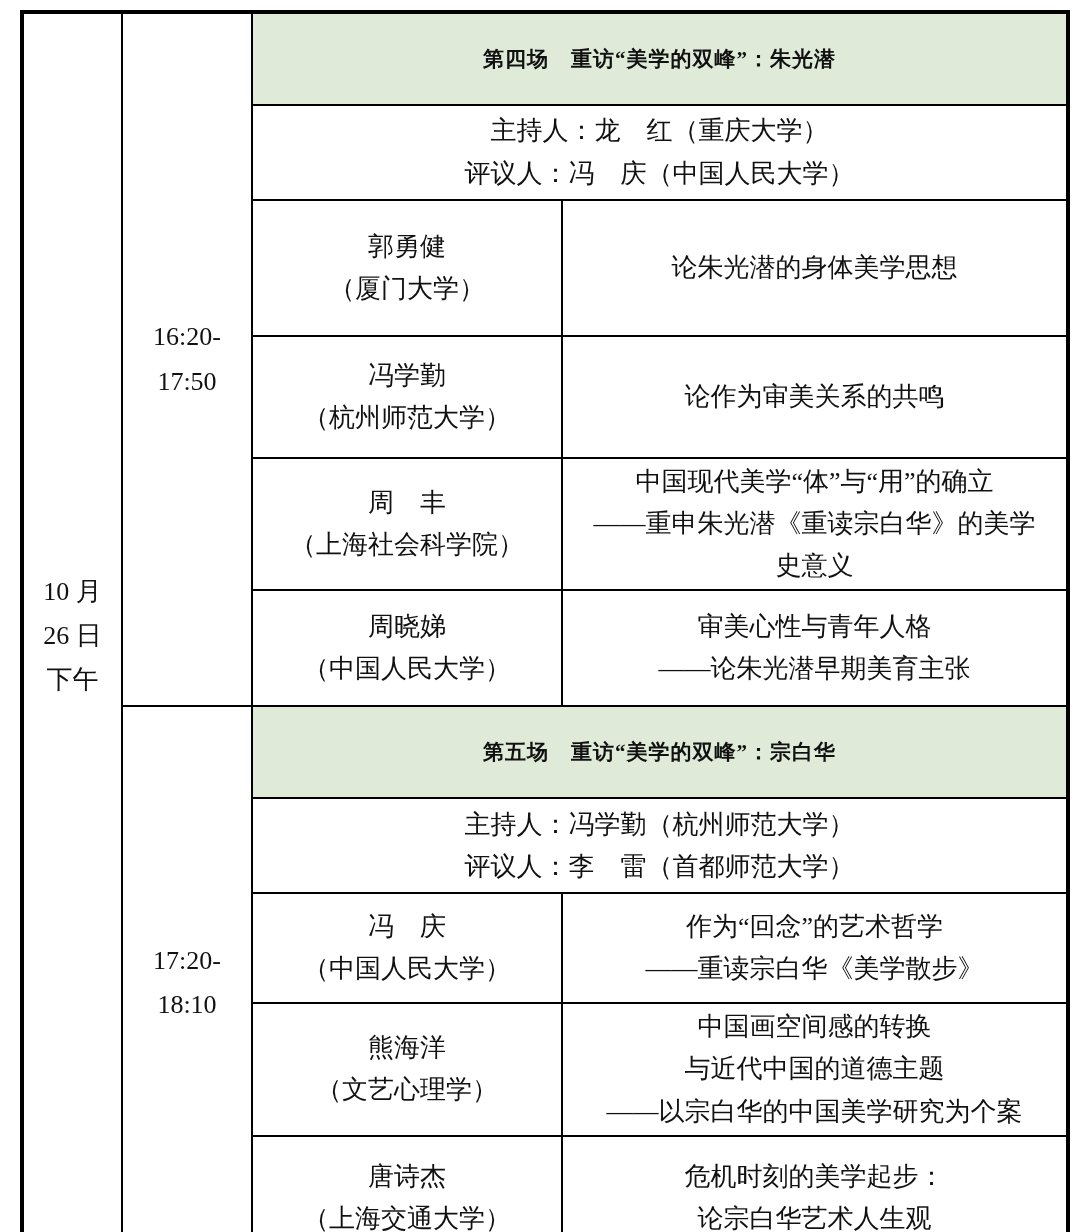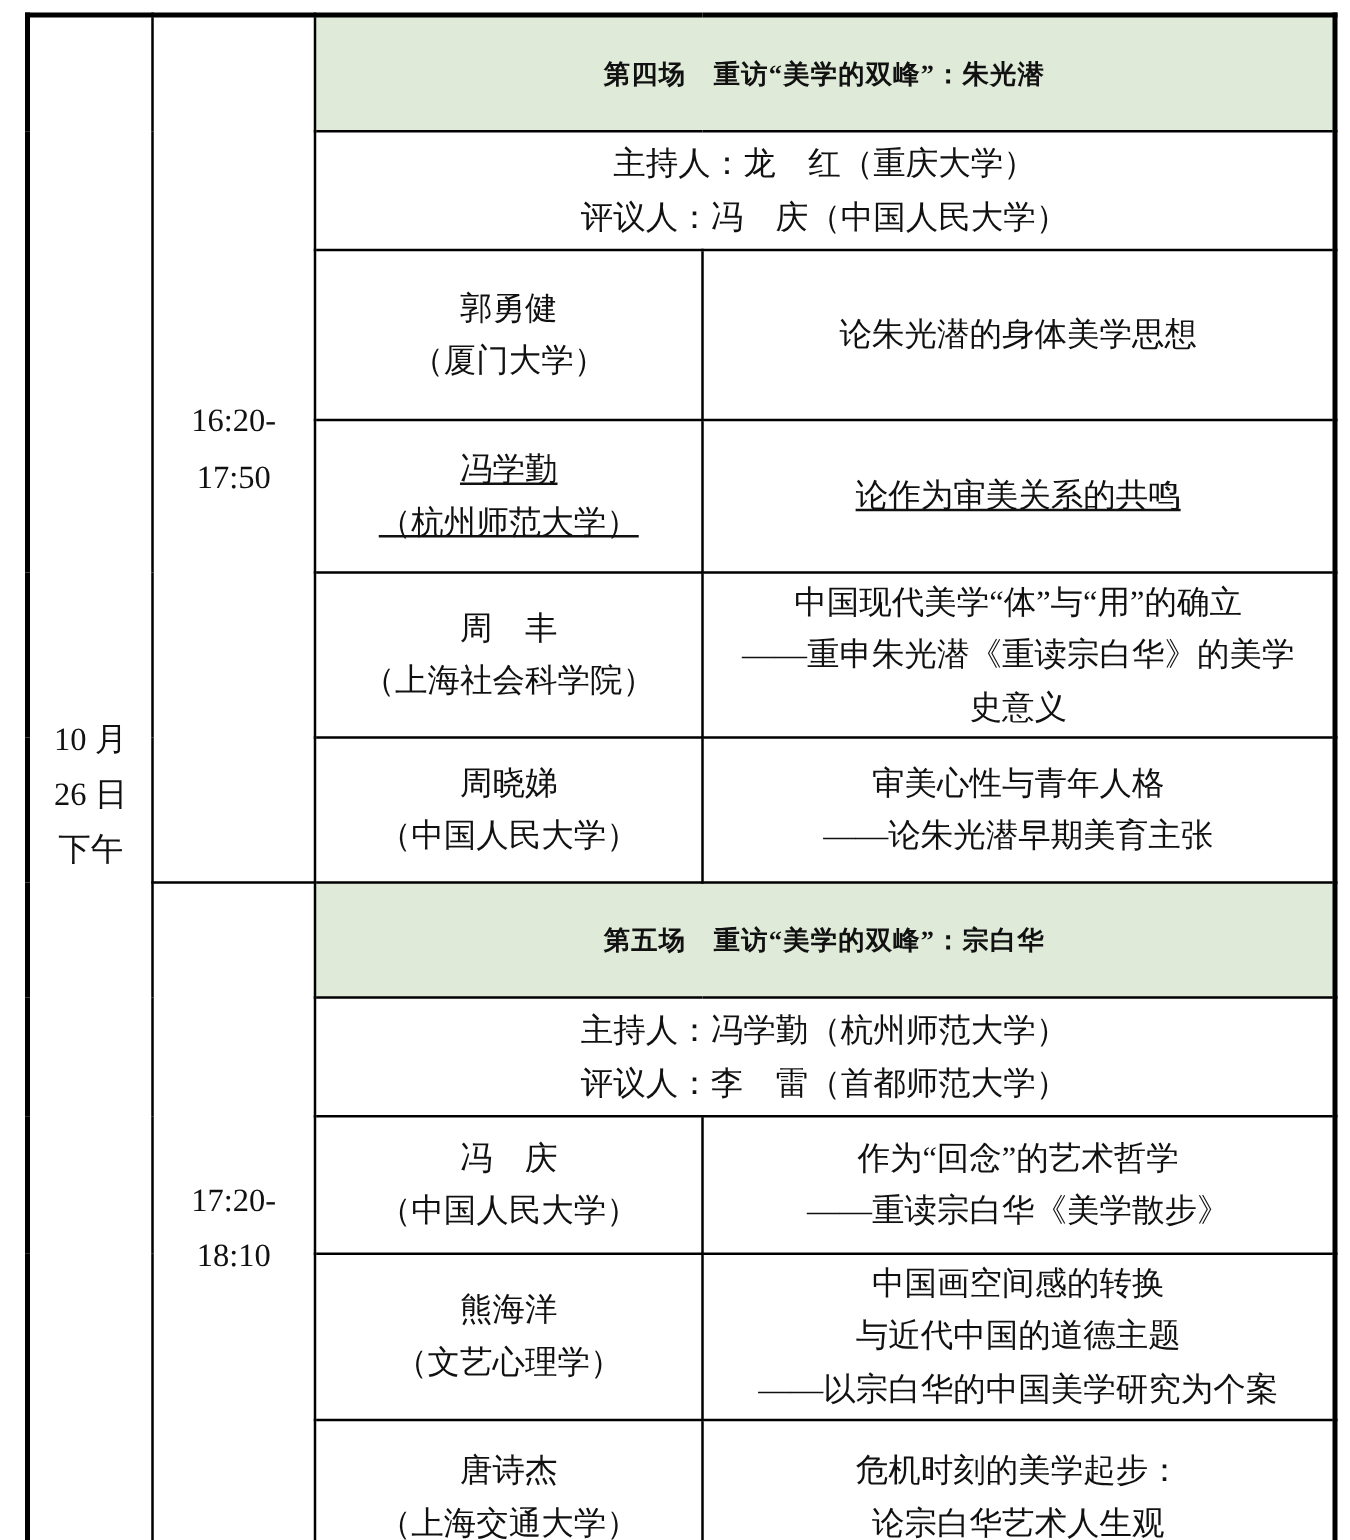--- a/index.html
+++ b/index.html
@@ -32,21 +32,21 @@
   }
   td.session-header{
     background:var(--header-bg);
     font-weight:700;
     font-size:21px;
     letter-spacing:1px;
   }
   tr.h-header{height:93px;}
   tr.h-mods{height:95px;}
   tr.h-r1{height:136px;}
-  tr.h-r2{height:122px;text-decoration:underline;}
+  tr.h-r2{height:122px;}
   tr.h-r3{height:121px;}
   tr.h-r4{height:116px;}
   tr.h-header2{height:92px;}
   tr.h-r5{height:110px;}
   tr.h-r6{height:121px;}
   tr.h-r7{height:125px;}
   td.date-cell,td.time-cell{line-height:1.7;}
 </style>
 </head>
 <body>

